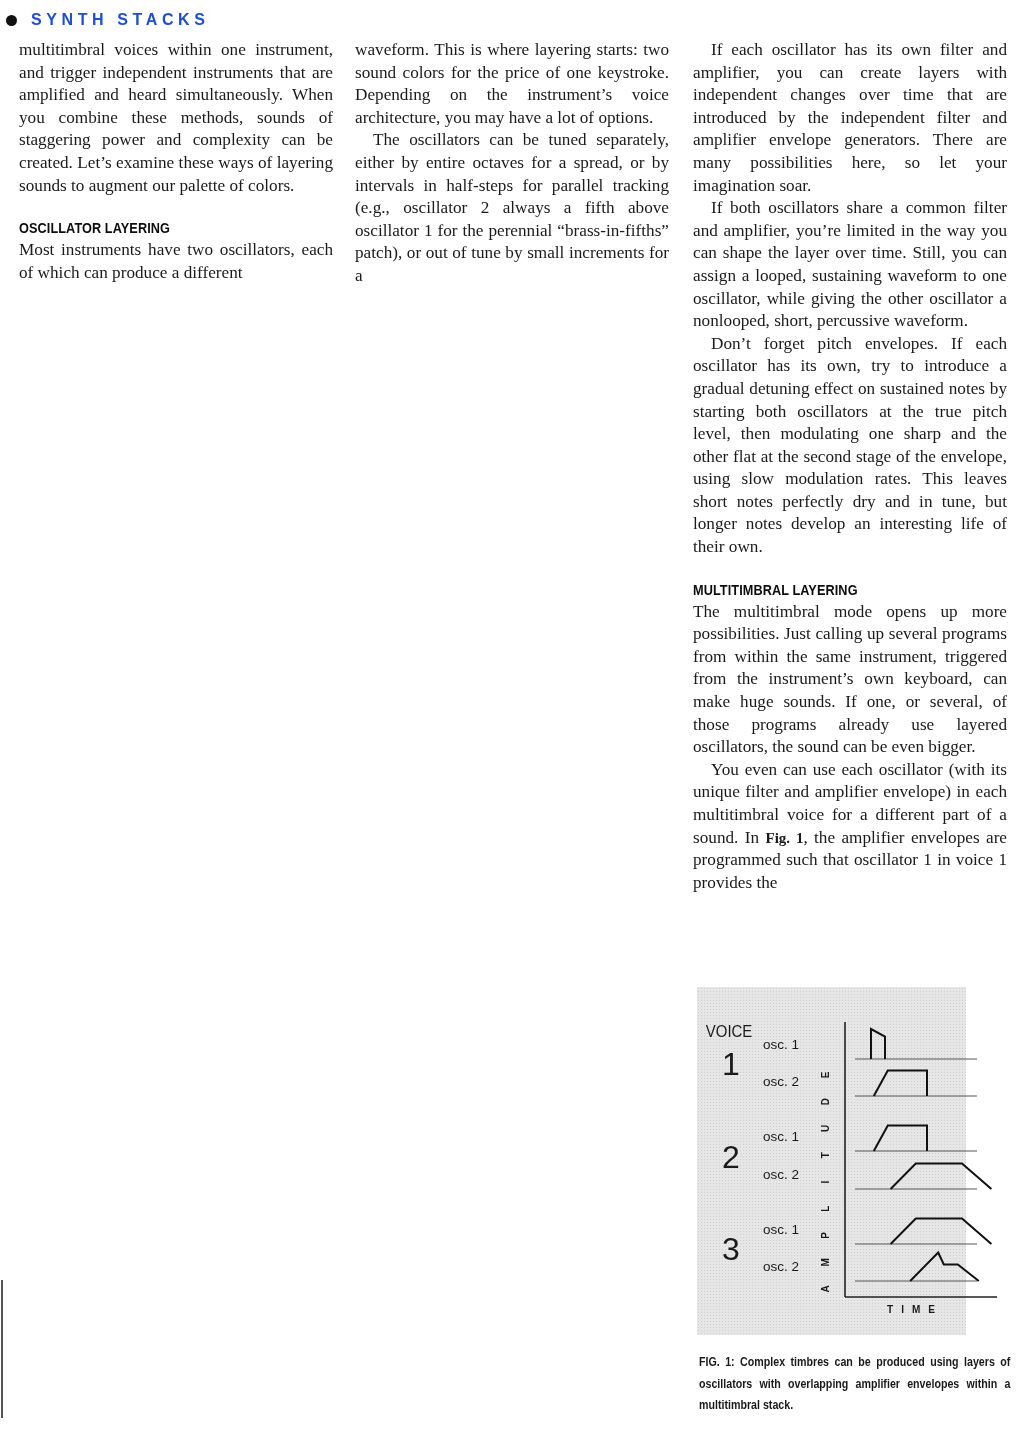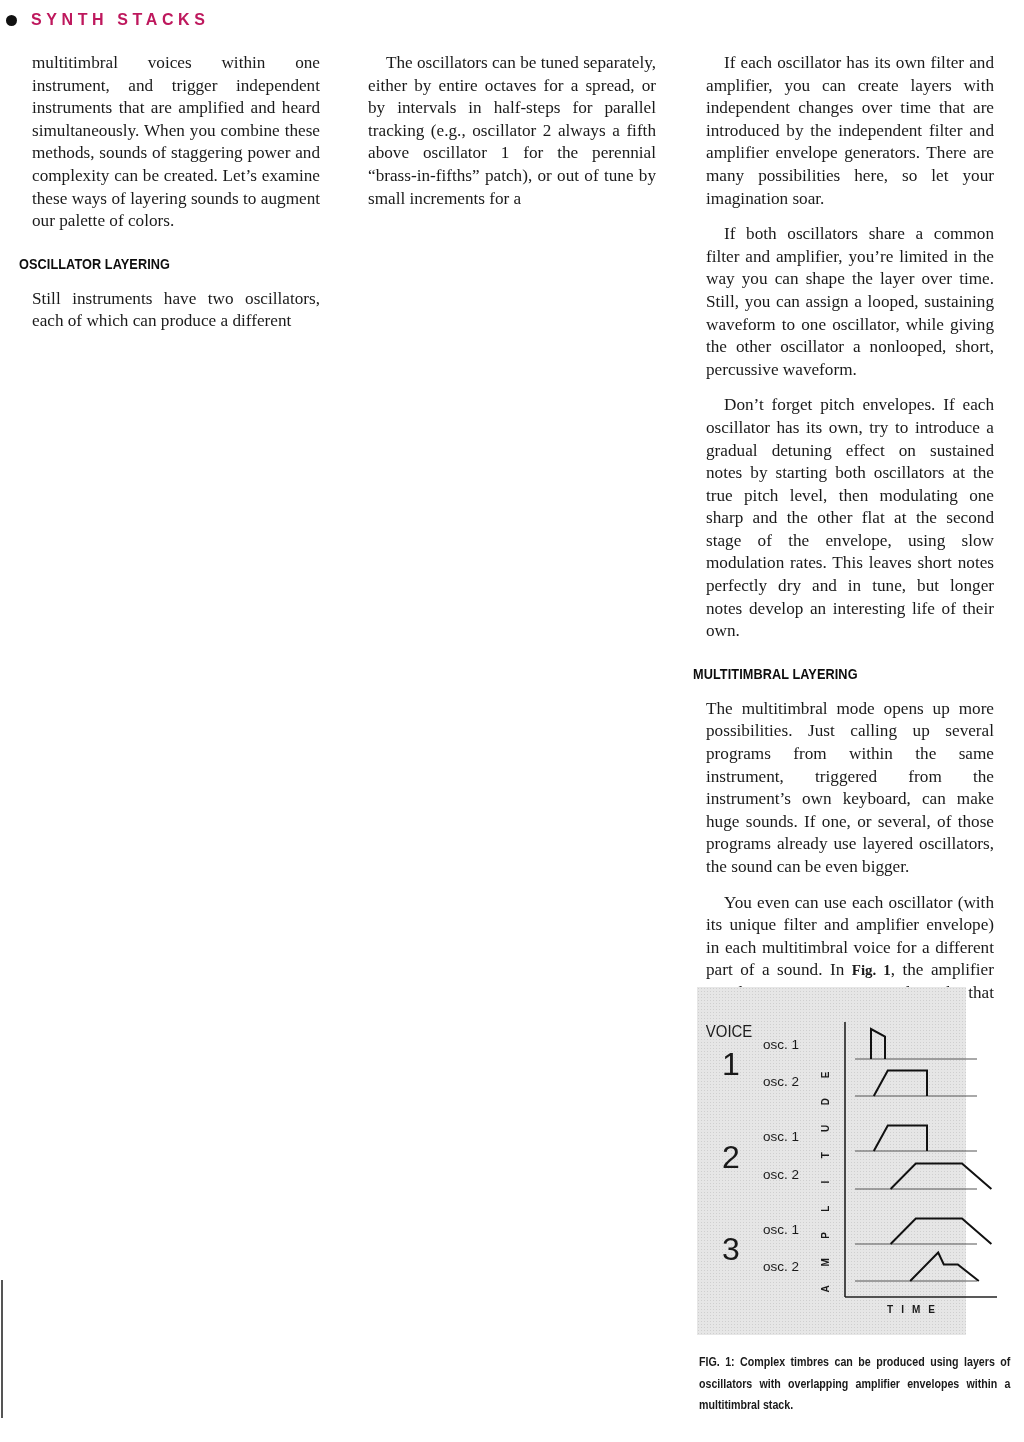--- a/index.html
+++ b/index.html
@@ -2,24 +2,24 @@
 <html><head>
 <meta charset="utf-8">
 <style>
   html, body { margin: 0; padding: 0; background: #ffffff; }
   body { width: 1024px; height: 1442px; position: relative; overflow: hidden;
          font-family: "Liberation Serif", "DejaVu Serif", serif; color: #1a1a1a; }
   .header { position: absolute; left: 6px; top: 8px; height: 24px;
             display: flex; align-items: center; }
   .bullet { width: 11px; height: 11px; border-radius: 50%; background: #111; margin-right: 14px; }
   .header-title { font-family: "Liberation Sans", "DejaVu Sans", sans-serif; font-weight: 900;
-                  font-size: 16px; letter-spacing: 4.6px; color: #be185d; }
+                  font-size: 16px; letter-spacing: 4.6px; color: #1d4ed8; }
   .col { position: absolute; top: 39px; width: 314px; font-size: 17.2px; line-height: 22.6px;
          text-align: justify; hyphens: none; }
-  .col p { margin: 13px; }
+  .col p { margin: 0; }
   .col p.indent { text-indent: 18px; }
   .col-1 { left: 19px; }
   .col-2 { left: 355px; }
   .col-3 { left: 693px; }
   .head { font-family: "Liberation Sans", "DejaVu Sans", sans-serif; font-weight: 900;
           font-size: 15.5px; letter-spacing: 0.1px; transform: scaleX(0.82); transform-origin: left;
           margin: 20px 0 0 0; line-height: 22px; white-space: nowrap; color: #0d0d0d; }
   .fig-ref { font-family: Liberation Serif, serif; font-weight: bold; font-size: 15px; }
   .left-rule { position: absolute; left: 1px; top: 1280px; width: 2px; height: 138px; background: #555; }
 
@@ -37,24 +37,25 @@
 <body>
 
 <div class="header">
   <span class="bullet"></span>
   <span class="header-title">SYNTH STACKS</span>
 </div>
 
 <div class="col col-1">
   <p>multitimbral voices within one instrument, and trigger independent instruments that are amplified and heard simultaneously. When you combine these methods, sounds of staggering power and complexity can be created. Let’s examine these ways of layering sounds to augment our palette of colors.</p>
   <div class="head">OSCILLATOR LAYERING</div>
-  <p>Still instruments have two oscillators, each of which can produce a different</p>
+  <p>Most instruments have two oscillators, each of which can produce a different</p>
 </div>
 
 <div class="col col-2">
+  <p>waveform. This is where layering starts: two sound colors for the price of one keystroke. Depending on the instrument’s voice architecture, you may have a lot of options.</p>
   <p class="indent">The oscillators can be tuned separately, either by entire octaves for a spread, or by intervals in half-steps for parallel tracking (e.g., oscillator 2 always a fifth above oscillator 1 for the perennial “brass-in-fifths” patch), or out of tune by small increments for a</p>
 </div>
 
 <div class="col col-3">
   <p class="indent">If each oscillator has its own filter and amplifier, you can create layers with independent changes over time that are introduced by the independent filter and amplifier envelope generators. There are many possibilities here, so let your imagination soar.</p>
   <p class="indent">If both oscillators share a common filter and amplifier, you’re limited in the way you can shape the layer over time. Still, you can assign a looped, sustaining waveform to one oscillator, while giving the other oscillator a nonlooped, short, percussive waveform.</p>
   <p class="indent">Don’t forget pitch envelopes. If each oscillator has its own, try to introduce a gradual detuning effect on sustained notes by starting both oscillators at the true pitch level, then modulating one sharp and the other flat at the second stage of the envelope, using slow modulation rates. This leaves short notes perfectly dry and in tune, but longer notes develop an interesting life of their own.</p>
   <div class="head">MULTITIMBRAL LAYERING</div>
   <p>The multitimbral mode opens up more possibilities. Just calling up several programs from within the same instrument, triggered from the instrument’s own keyboard, can make huge sounds. If one, or several, of those programs already use layered oscillators, the sound can be even bigger.</p>
   <p class="indent"><span>You even can use each oscillator (with its unique filter and amplifier envelope) in each multitimbral voice for a different part of a sound. In </span><span class="fig-ref">Fig. 1</span><span>, the amplifier envelopes are programmed such that oscillator 1 in voice 1 provides the</span></p>

